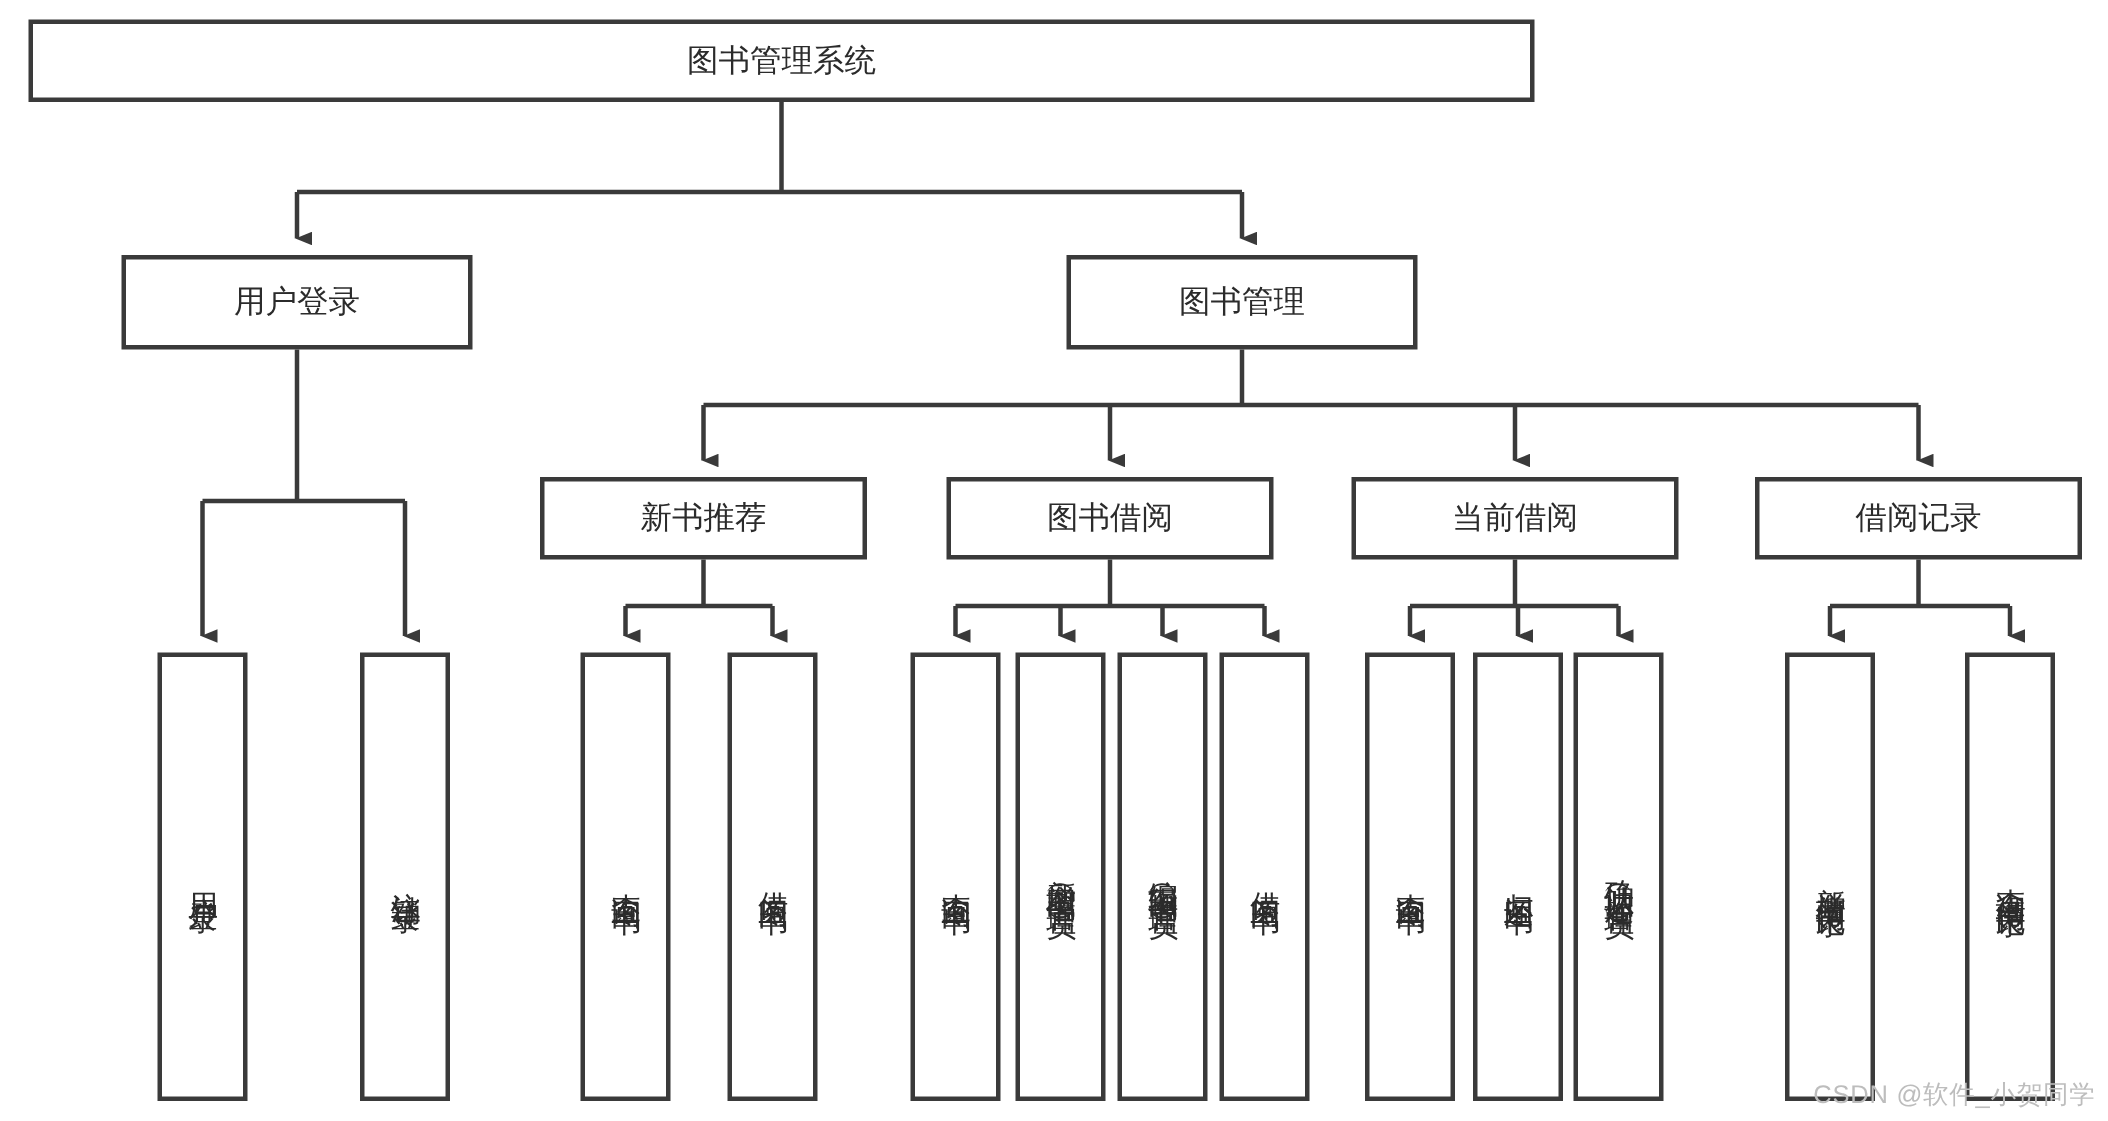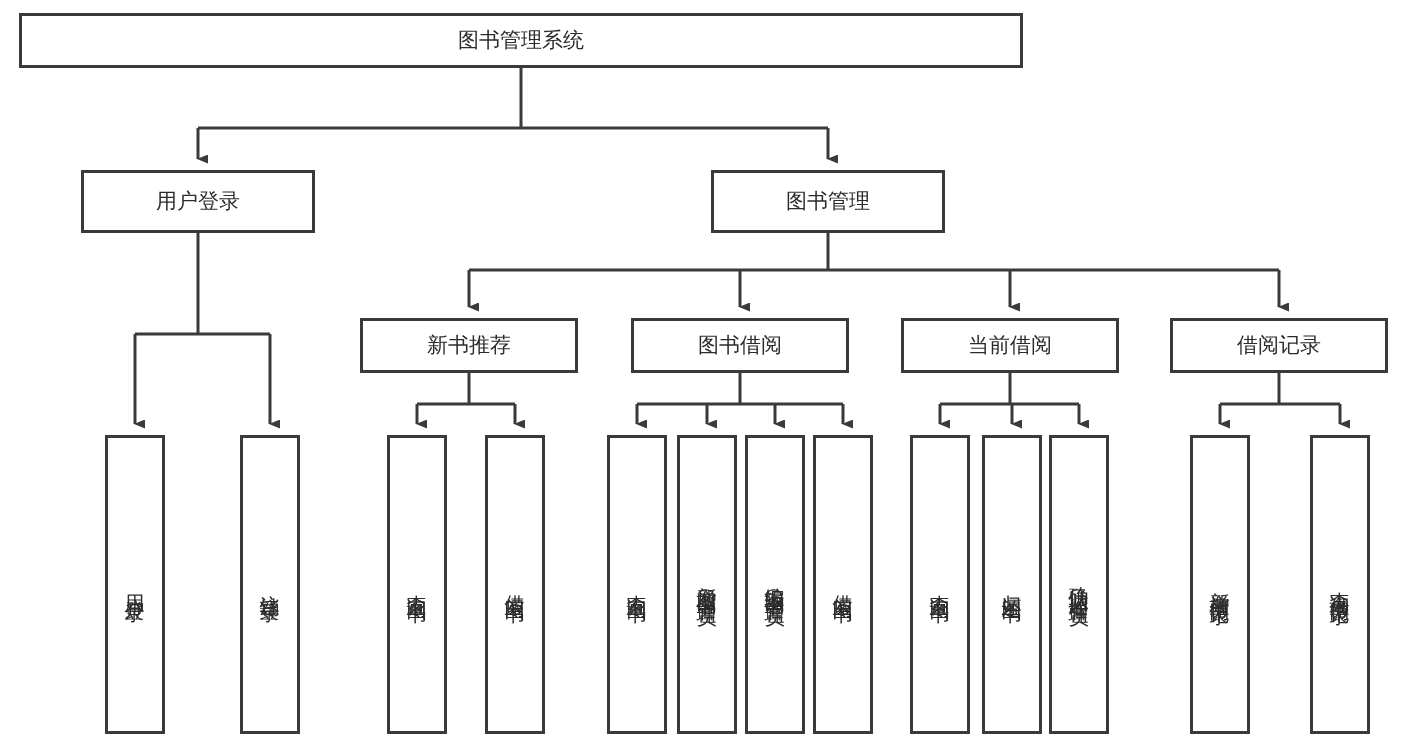--- a/index.html
+++ b/index.html
@@ -183,13 +183,14 @@
       <div class="leaf-label-wrap" style="left: 677px; top: 435px; width: 60px; height: 299px;">新增图书（管理员）</div>
       <div class="leaf-label-wrap" style="left: 745px; top: 435px; width: 60px; height: 299px;">编辑图书（管理员）</div>
       <div class="leaf-label-wrap" style="left: 813px; top: 435px; width: 60px; height: 299px;">借阅图书</div>
       <div class="leaf-label-wrap" style="left: 910px; top: 435px; width: 60px; height: 299px;">查询图书</div>
       <div class="leaf-label-wrap" style="left: 982px; top: 435px; width: 60px; height: 299px;">归还图书</div>
       <div class="leaf-label-wrap" style="left: 1049px; top: 435px; width: 60px; height: 299px;">确认归还（管理员）</div>
       <div class="leaf-label-wrap" style="left: 1190px; top: 435px; width: 60px; height: 299px;">新增借阅记录</div>
       <div class="leaf-label-wrap" style="left: 1310px; top: 435px; width: 60px; height: 299px;">查询借阅记录</div>
     </div>
 
+  <div class="watermark">CSDN @软件_小贺同学</div>
 </div>
 
 </body></html>

